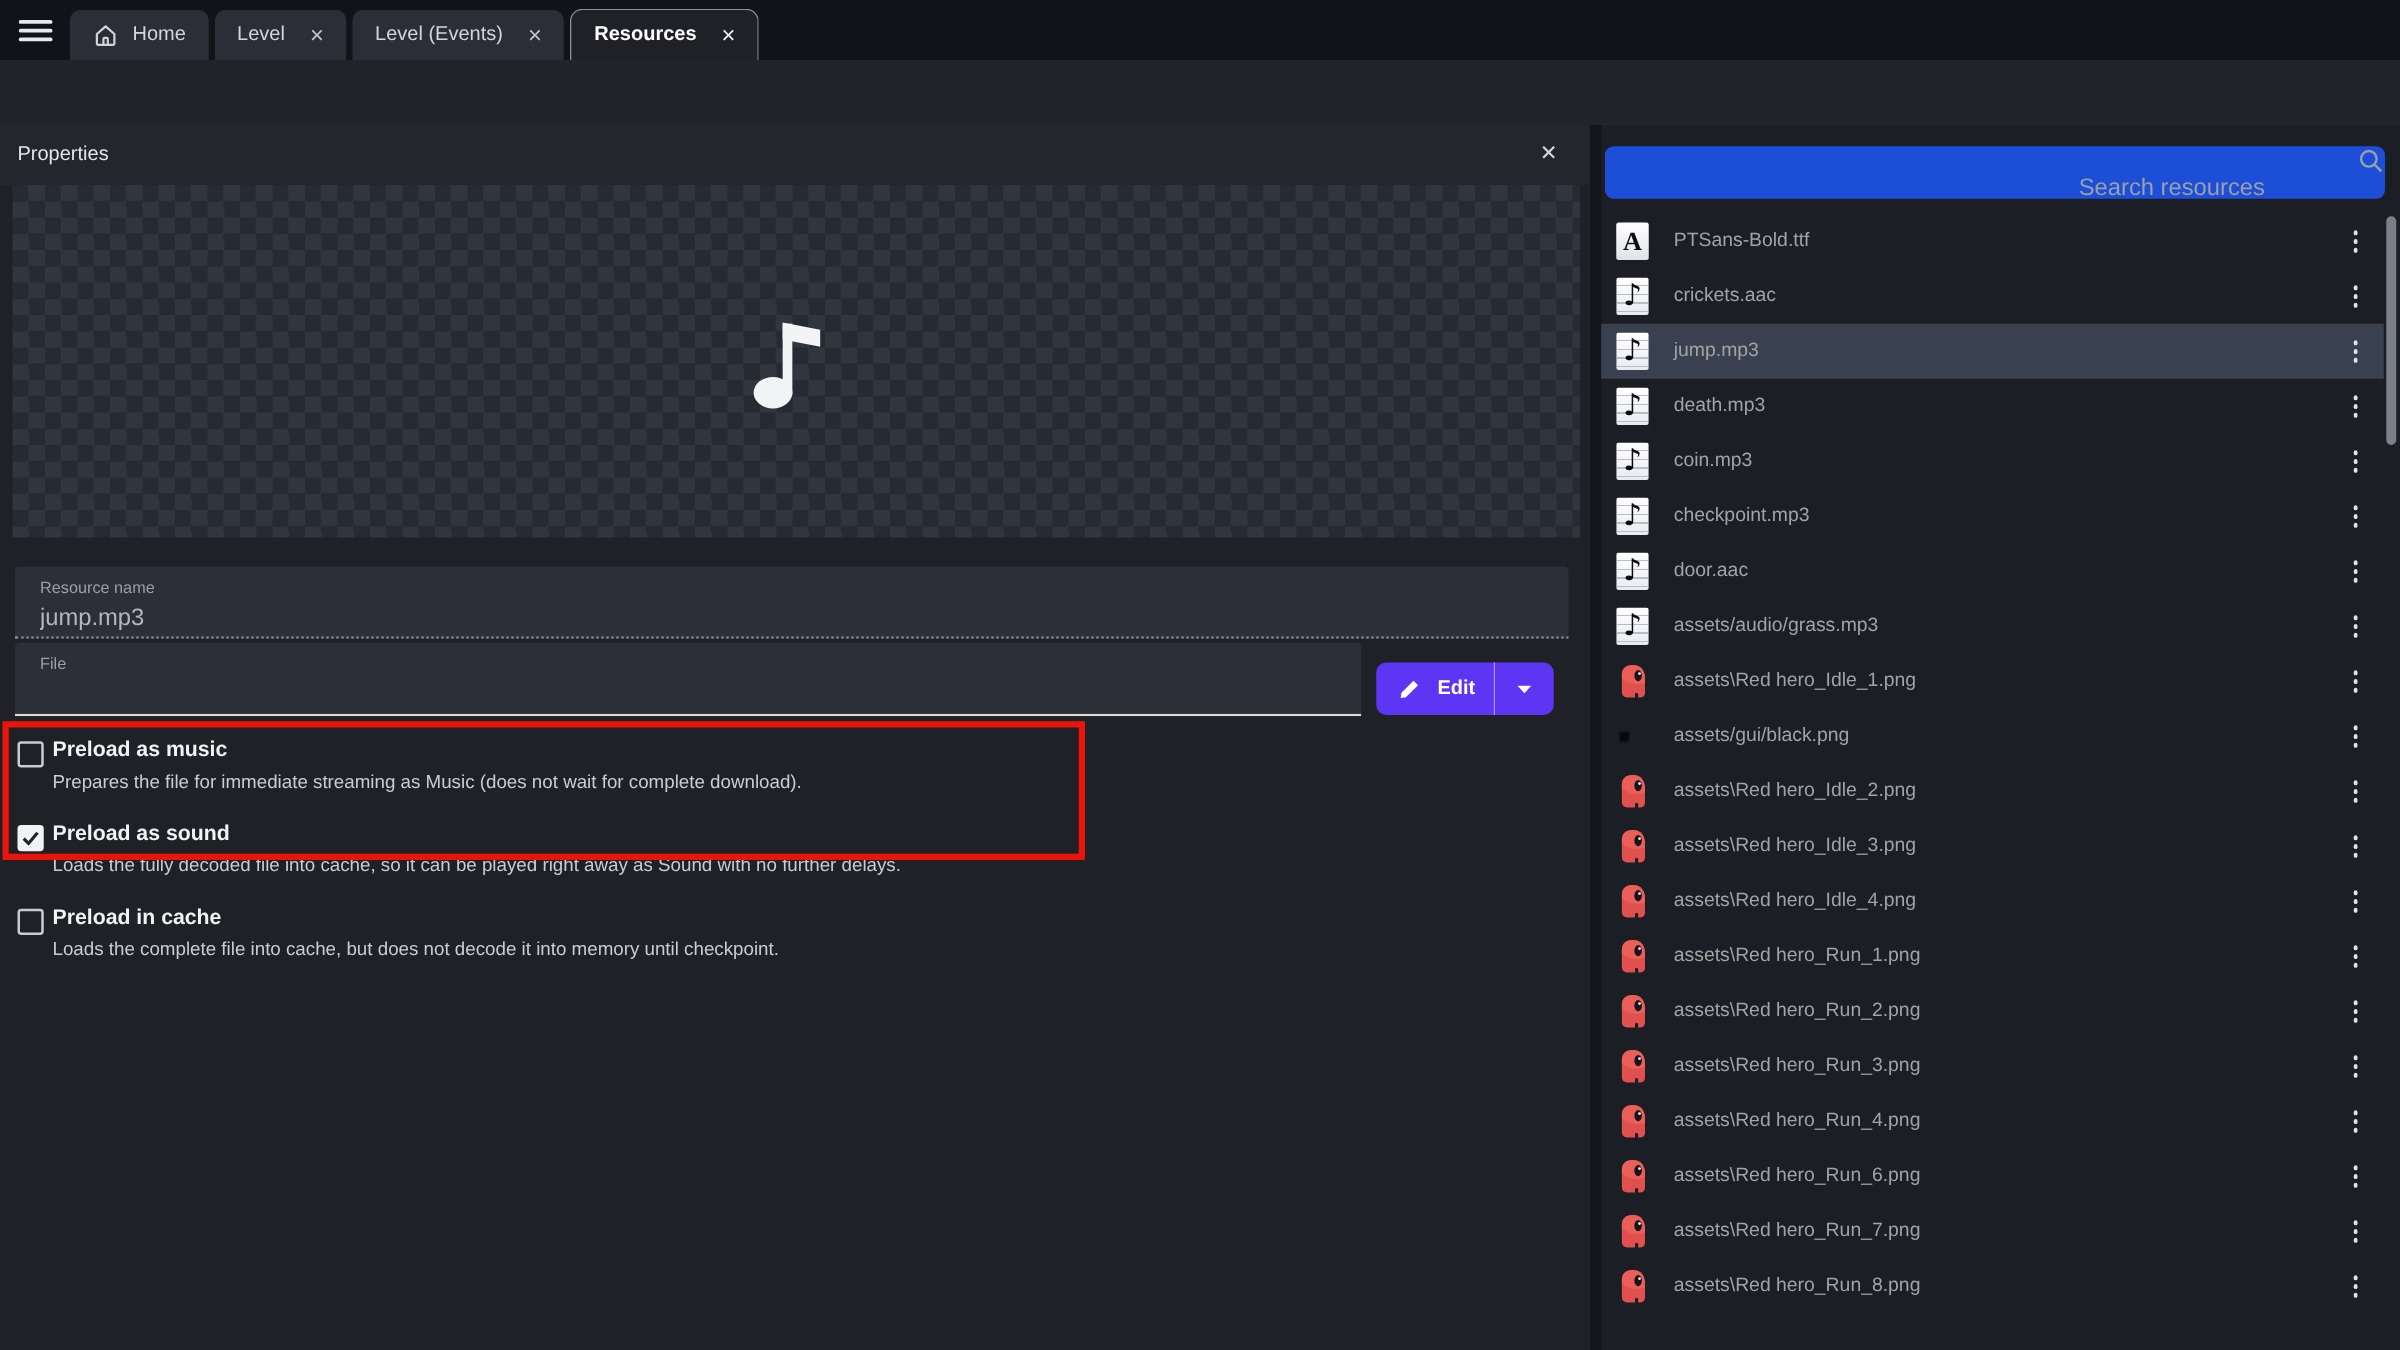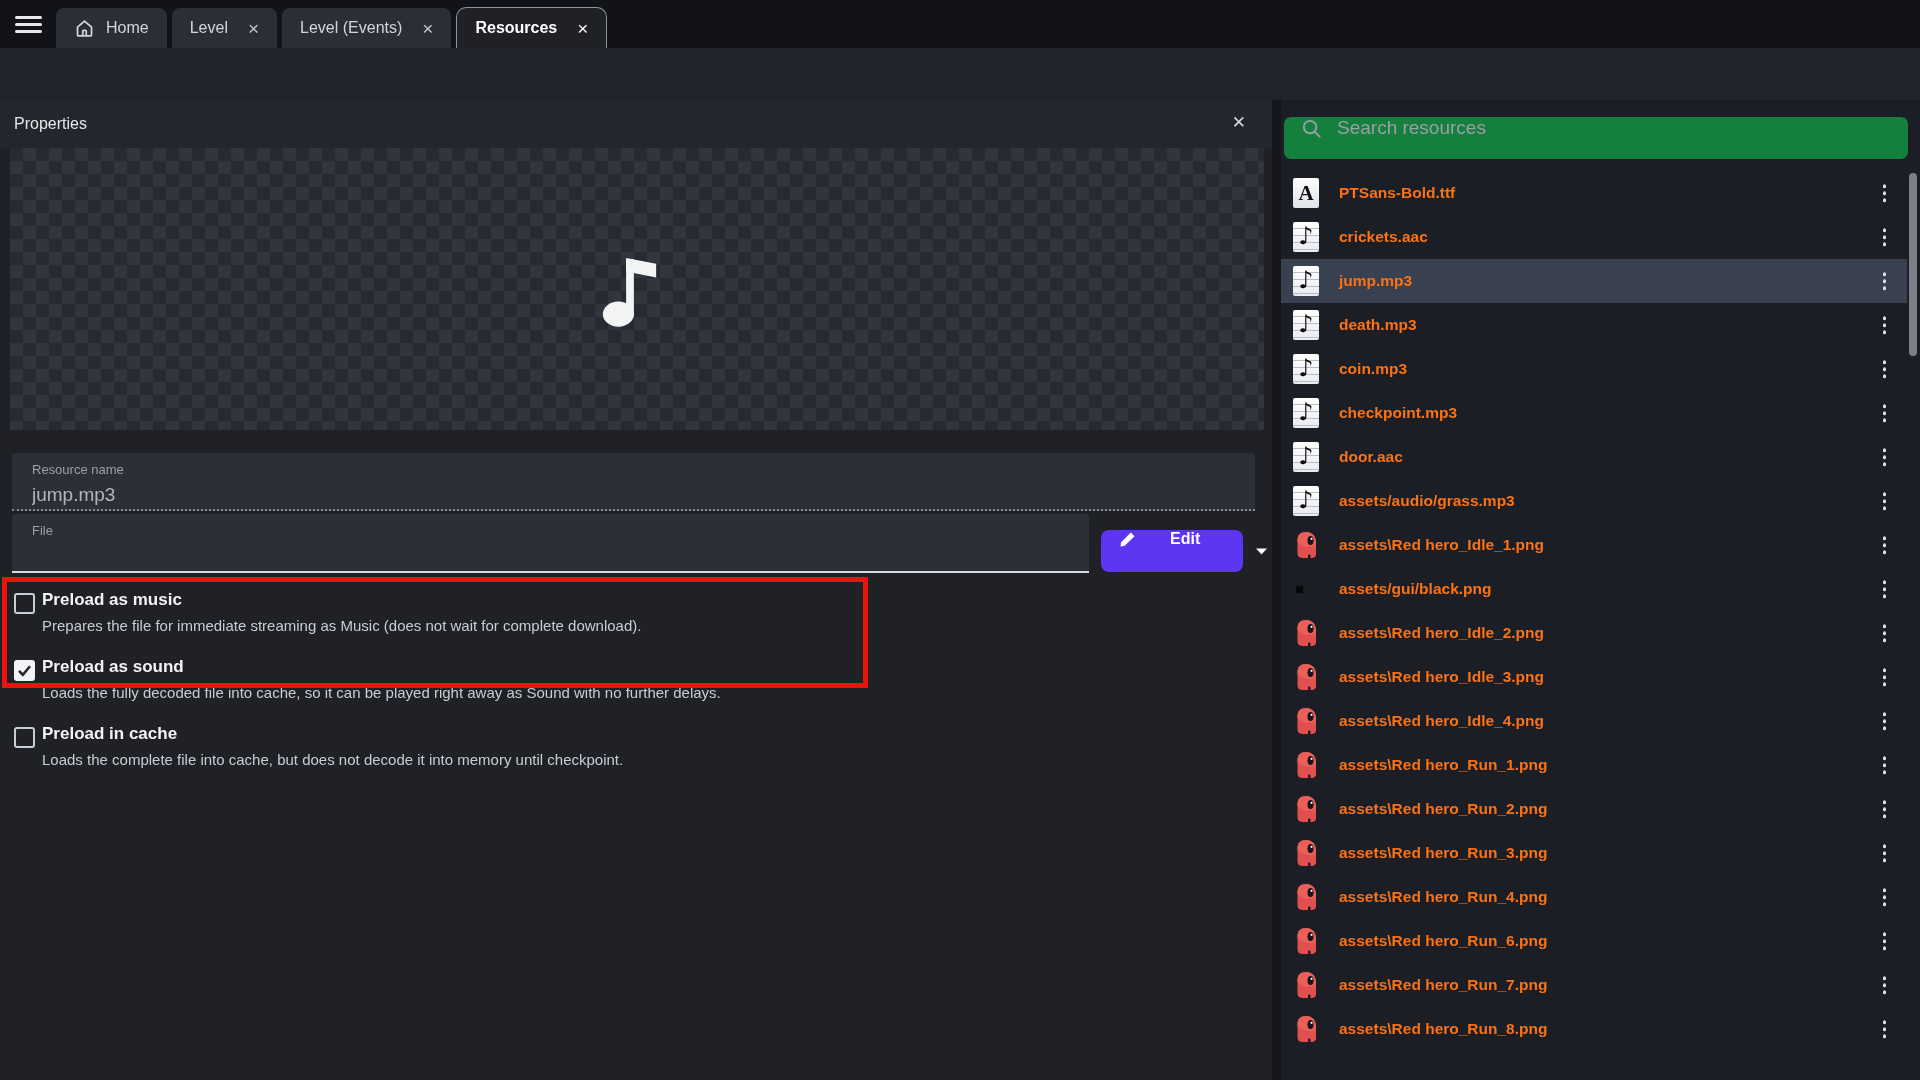--- a/index.html
+++ b/index.html
@@ -40,55 +40,55 @@
   .checker { position:absolute; left:10px; top:48px; width:1254px; height:282px;
              background:repeating-conic-gradient(#31353e 0% 25%, #262a32 0% 50%);
              background-size:26px 26px; display:flex; align-items:center; justify-content:center; }
   .field { position:absolute; background:#2d2f38; border-radius:4px 4px 0 0; padding:9px 20px 0 20px; }
   .field .f-label { font-size:13px; color:#9b9fa8; }
   .field .f-value { font-size:19px; margin-top:7px; white-space:nowrap; overflow:hidden; }
   .field-name { left:12px; top:353px; width:1243px; height:58px; border-bottom:2px dotted #878b93; }
   .field-name .f-value { color:#b2b6be; }
   .field-file { left:12px; top:414px; width:1077px; height:59px; border-bottom:2px solid #d8dade; }
   .field-file .f-value { color:#eef0f2; }
-  .btn-edit { position:absolute; left:1101px; top:430px; width:142px; height:42px; background:#5e35f2; border-radius:8px; display:flex; cursor:pointer;gap:20px; }
+  .btn-edit { position:absolute; left:1101px; top:430px; width:142px; height:42px; background:#5e35f2; border-radius:8px; display:flex; align-items:center; cursor:pointer; }
   .btn-edit .ed-ico { margin-left:17px; display:flex; }
   .btn-edit .ed-label { font-size:16px; font-weight:700; color:#fff; margin-left:13px; }
   .btn-edit .ed-div { width:1px; height:100%; background:rgba(255,255,255,0.45); margin-left:15px; }
   .btn-edit .ed-arrow { flex:1; display:flex; align-items:center; justify-content:center; cursor:pointer; }
 
   .options { position:absolute; left:14px; top:488px; width:1000px; }
   .option { display:flex; margin-bottom:19px; }
   .checkbox { width:21px; height:21px; border:2px solid #c9ccd2; border-radius:3px; margin-top:5px; flex:none; background:transparent; display:flex; align-items:center; justify-content:center; cursor:pointer; }
   .checkbox svg { display:none; }
   .checkbox.checked { background:#f2f3f5; border-color:#f2f3f5; }
   .checkbox.checked svg { display:block; }
   .option-text { margin-left:7px; }
   .option-title { font-size:17px; font-weight:700; color:#f2f3f5; line-height:23px; }
   .option-desc { font-size:15px; color:#c9ccd2; margin-top:5px; line-height:20px; }
   .red-box { position:absolute; left:2px; top:477px; width:866px; height:111px; border:5px solid #ea140b; z-index:5; pointer-events:none; }
 
   
   .respanel { position:absolute; left:1281px; top:100px; width:639px; height:980px; background:#1c1e25; }
-  .search { position:absolute; left:3px; top:17px; width:624px; height:42px; background:#15803d; border-radius:7px; display:flex; align-items:flex-start; }
+  .search { position:absolute; left:3px; top:17px; width:624px; height:42px; background:#1d4ed8; border-radius:7px; display:flex; align-items:flex-end;flex-direction:column; }
   .search svg { margin-left:16px; flex:none; }
   .search input { flex:1; margin-left:14px; background:transparent; border:none; outline:none; font-family:"Liberation Sans", sans-serif; font-size:19px; color:#e8eaec; }
   .search input::placeholder { color:#9b9fa7; }
   .res-list { position:absolute; left:0; top:71px; width:639px; }
   .res-row { width:626px; height:44px; display:flex; align-items:center; padding-left:12px; position:relative; cursor:pointer; }
   .res-row.selected { background:#394050; }
   .res-icon { width:26px; height:30px; flex:none; display:flex; align-items:center; justify-content:center; }
   .icon-font { background:linear-gradient(#ffffff,#dfe2e8); border-radius:2px; }
   .icon-font .letter { font-family:"Liberation Serif", serif; font-weight:700; font-size:21px; color:#0d0d12; line-height:1; }
   .icon-audio { border-radius:2px;
     background-image:repeating-linear-gradient(to bottom, transparent 0 6px, #b9bcc4 6px 7px), linear-gradient(#ffffff,#e9ebf0); }
   .icon-audio .note { font-family:"DejaVu Sans", sans-serif; font-size:24px; color:#0b0b10; line-height:1; margin-top:-3px; }
   .icon-black { justify-content:flex-start; align-items:center; }
   .icon-black .blk { width:9px; height:9px; background:#08080b; border:1px solid #191a20; margin-left:2px; }
-  .res-name { margin-left:20px; font-size:15.5px; font-weight:700; color:#f97316; white-space:nowrap; }
+  .res-name { margin-left:20px; font-size:15.5px; font-weight:400; color:#a3a3a3; white-space:nowrap; }
   .dots { position:absolute; right:17px; top:50%; transform:translateY(-50%); display:flex; flex-direction:column; gap:3.5px; padding:4px; cursor:pointer; }
   .dots i { width:3.5px; height:3.5px; border-radius:50%; background:#e0e2e6; }
   .scroll-thumb { position:absolute; right:3px; top:73px; width:8px; height:183px; border-radius:4px; background:#7b7f88; cursor:grab; }
 </style>
 </head>
 <body>
 
 <div id="app">
 
   <div class="tabbar">

